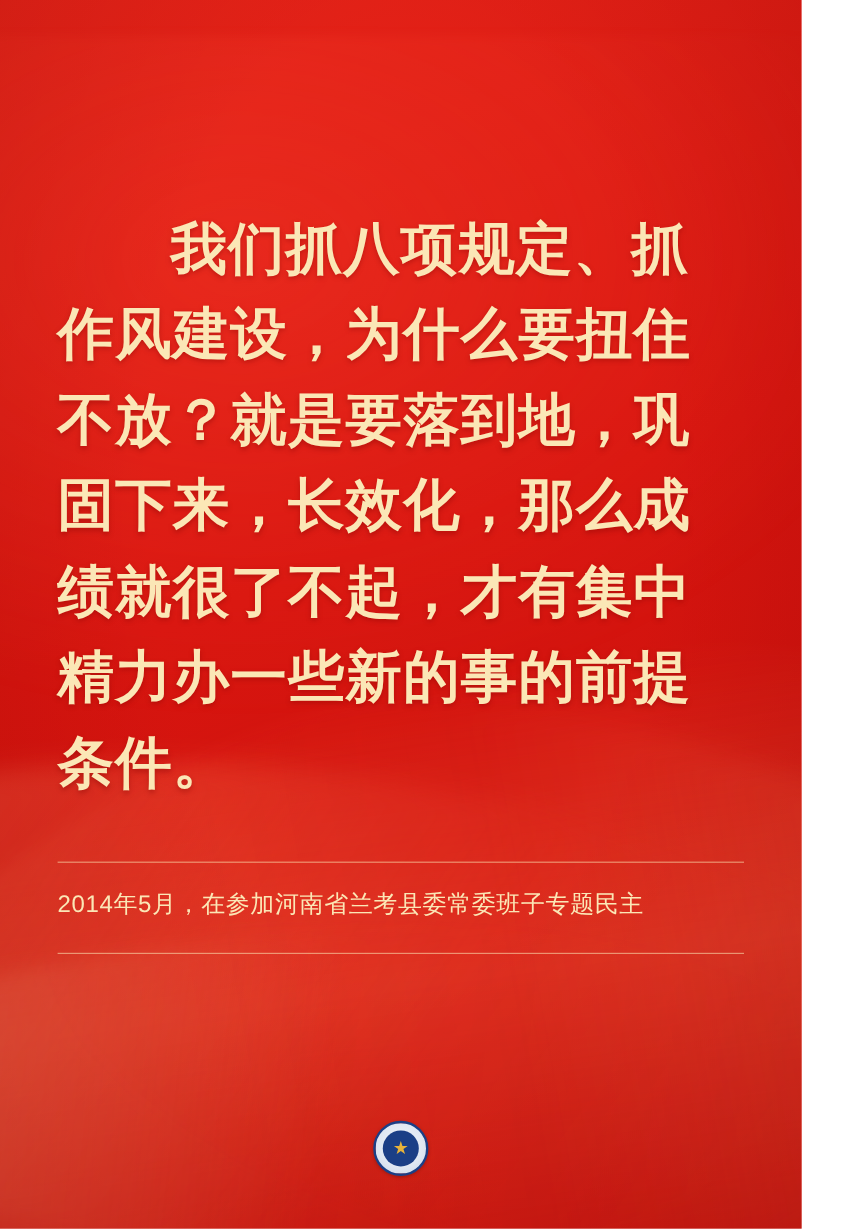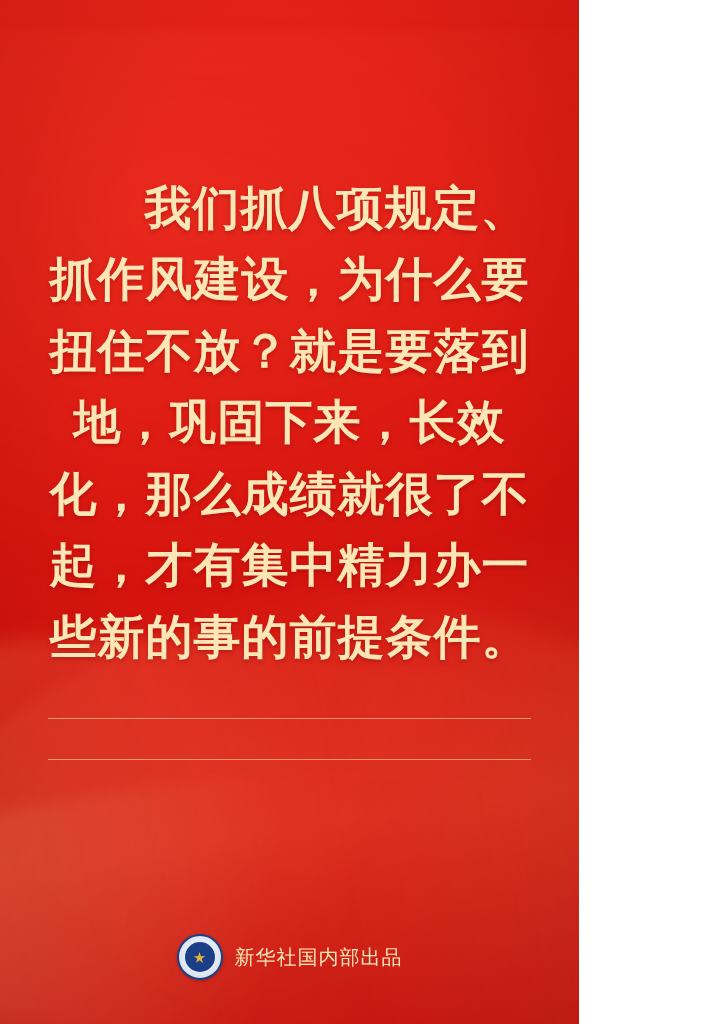--- a/index.html
+++ b/index.html
@@ -5,26 +5,25 @@
   html, body {
     margin: 0;
     padding: 0;
     background: #ffffff;
   }
   body {
     font-family: "Liberation Sans", sans-serif;
   }
   .poster {
     position: relative;
-    width: 579px;
+    width: 668px;
     height: 1024px;
     overflow: hidden;
     background: #d91c14;
     background: linear-gradient(160deg, #e52419 0%, #d8150f 45%, #c4100c 100%);
-    text-align: center;
   }
   
   .silk {
     position: absolute;
     pointer-events: none;
   }
   .silk-1 {
     left: -200px;
     top: 560px;
     width: 1200px;
@@ -174,27 +173,27 @@
   <div class="silk silk-3"></div>
   <div class="silk silk-4"></div>
   <div class="vignette"></div>
 
   <div class="content">
     <div class="quote">我们抓八项规定、抓作风建设，为什么要扭住不放？就是要落到地，巩固下来，长效化，那么成绩就很了不起，才有集中精力办一些新的事的前提条件。</div>
 
     <div class="rule"></div>
 
     <div class="source">
+      <div>2014年5月，在参加河南省兰考县委常委班子专题民主</div>
     </div>
 
     <div class="rule rule-bottom"></div>
   </div>
 
   <div class="footer">
     <div class="emblem">
       <div class="inner">
         <span class="star">★</span>
       </div>
     </div>
-    <div class="footer-label">新华社国内部出品</div>
   </div>
 
 </div>
 
 </body></html>

